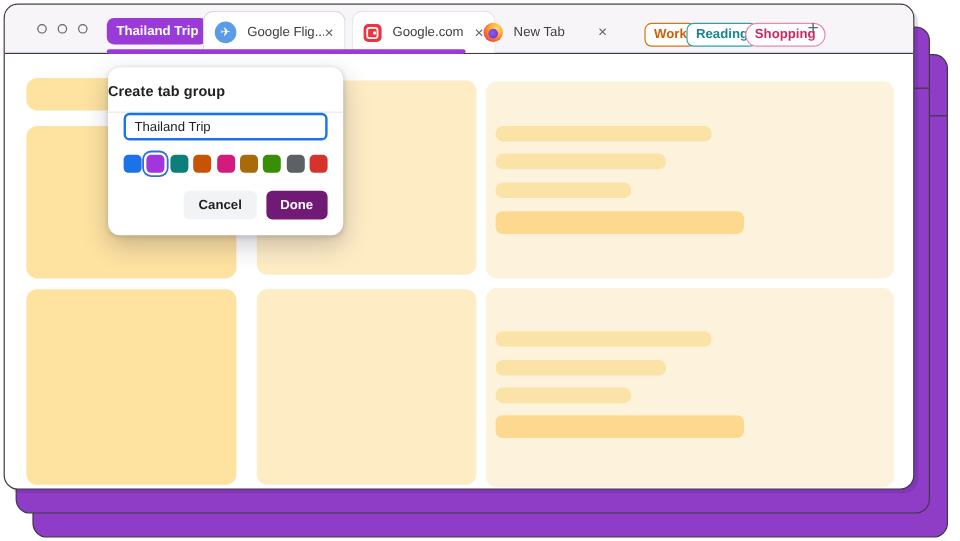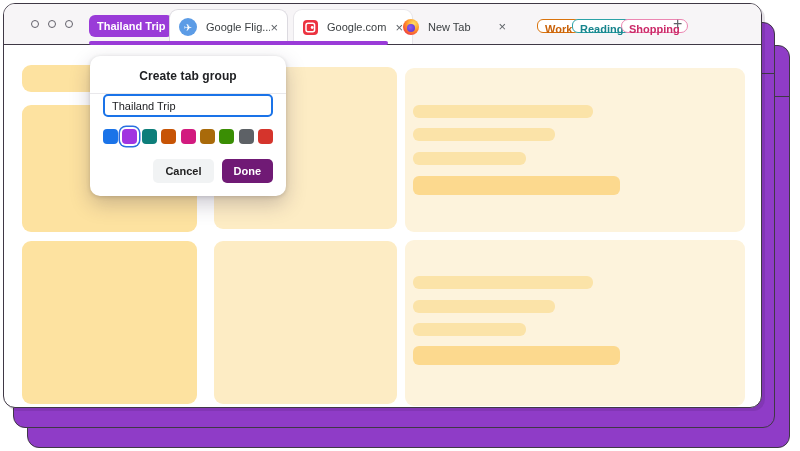--- a/index.html
+++ b/index.html
@@ -61,21 +61,21 @@
   .favicon-firefox{
     flex:0 0 auto;width:16px;height:16px;border-radius:50%;position:relative;
     background:radial-gradient(circle at 65% 30%, #FFE066 0%, #FFB23E 30%, #FF8A2A 48%, #F4503A 72%, #D6356B 88%, #A81D72 100%);
   }
   .favicon-firefox::after{
     content:"";position:absolute;left:4px;top:5px;width:8px;height:8px;border-radius:50%;
     background:radial-gradient(circle at 40% 40%, #8A5CF0, #5B2DC9);
   }
 
   .chip-outline{
-    position:absolute;top:15px;height:14px;box-sizing:border-box;background:#fff;
+    position:absolute;top:15px;height:20px;box-sizing:border-box;background:#fff;
     border:1.5px solid;border-radius:6px;font-size:11px;font-weight:700;
     line-height:18px;padding:0 7px;white-space:nowrap;z-index:4;
   }
   #chip-work{left:533px;border-color:#D9730D;color:#C96209;}
   #chip-reading{left:568px;border-color:#2BA2A6;color:#17858D;}
   #chip-shopping{left:617px;border-color:#EC86B2;color:#CB2968;border-radius:10px;}
   .plus-btn{position:absolute;left:669px;top:11px;font-size:16px;color:#5F6368;z-index:4;cursor:pointer;}
 
   
   .block{position:absolute;border-radius:9px;}
@@ -85,21 +85,21 @@
   .ph-line{position:absolute;left:8px;border-radius:6px;background:#FBE3A8;}
   .ph-line.strong{background:#FCD98E;}
 
   
   #dialog{
     position:absolute;left:90px;top:56px;width:196px;z-index:10;
     background:#fff;border-radius:10px;padding-bottom:13px;
     box-shadow:0 8px 20px rgba(50,40,70,.25), 0 1px 4px rgba(0,0,0,.15);
   }
   .dialog-title{
-    text-align:center;font-size:12px;font-weight:700;color:#202124;
+    font-size:12px;font-weight:700;color:#202124;
     padding:13px 0 10px;letter-spacing:.1px;
   }
   .dialog-divider{height:1px;background:#E9E8EB;}
   .field-label{margin:11px 13px 4px;font-size:11px;color:#3C4043;}
   .name-input{
     display:block;box-sizing:border-box;margin:0 13px;width:170px;height:23px;
     border:2px solid #1A73E8;border-radius:5px;padding:0 7px;
     font-family:inherit;font-size:11px;color:#202124;outline:none;
   }
   .swatch-row{margin:10px 13px 0;width:170px;display:flex;justify-content:space-between;align-items:center;height:18px;}

